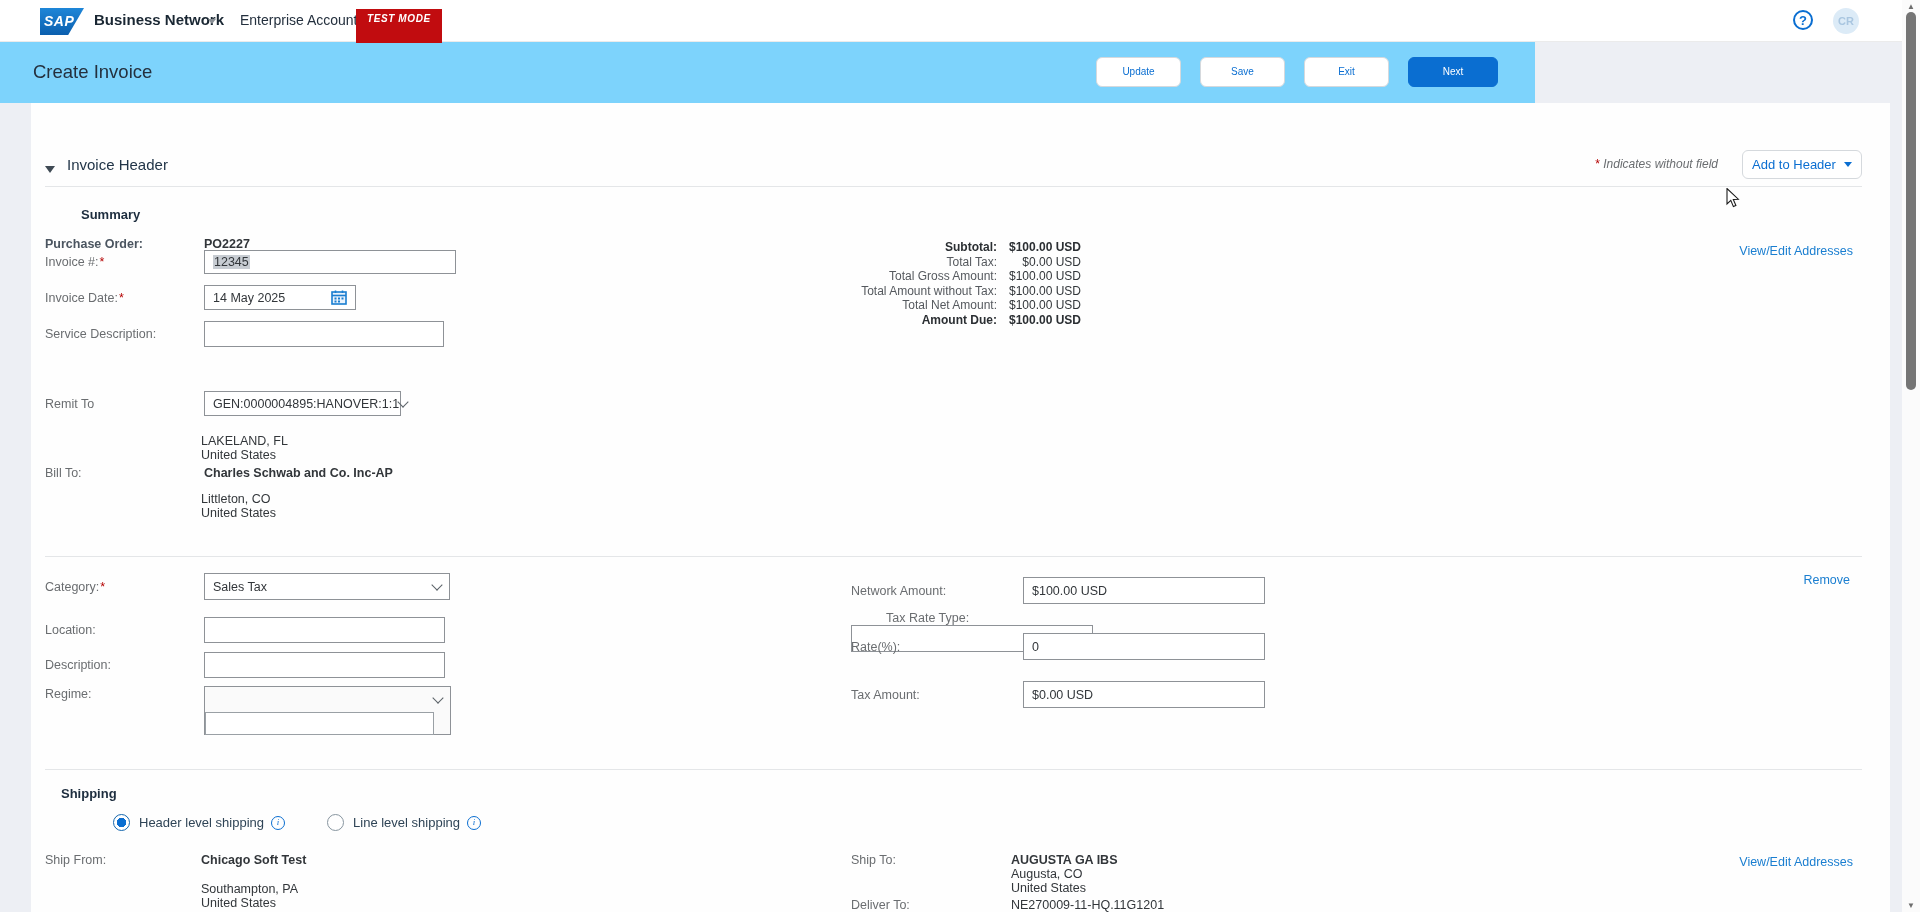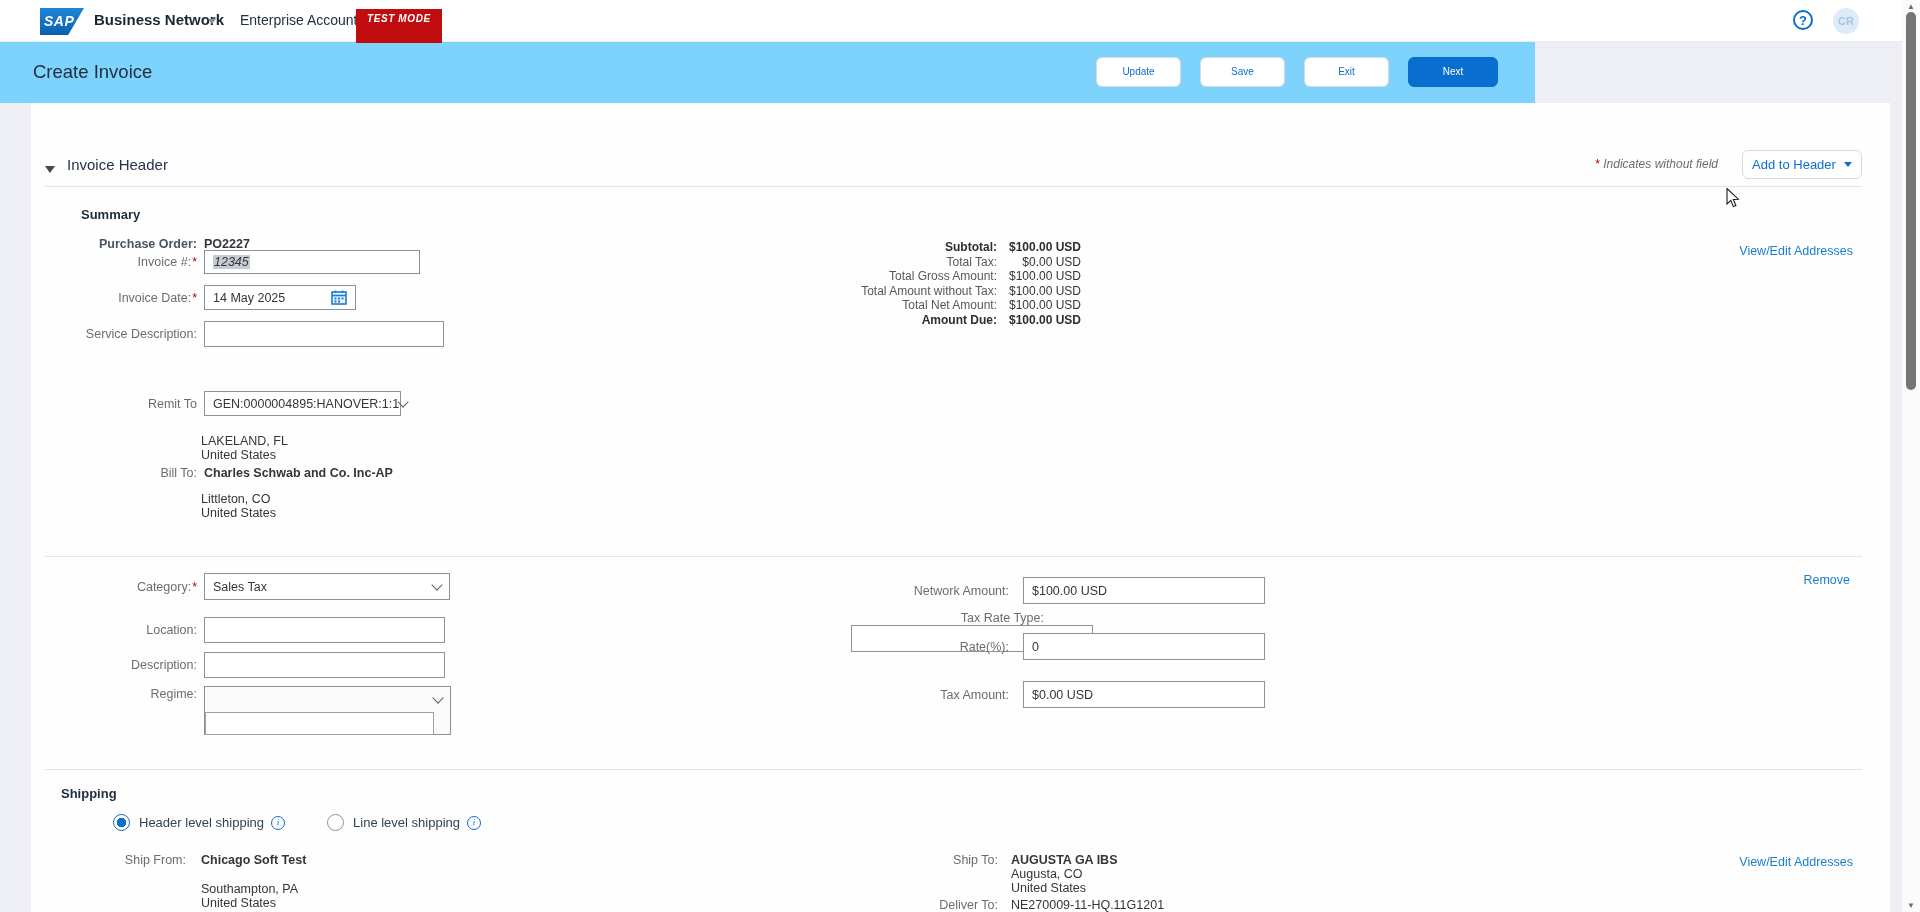--- a/index.html
+++ b/index.html
@@ -43,21 +43,21 @@
     border-top:7px solid #3f4a54; display:inline-block; margin-right:12px; cursor:pointer; }
   .sec-title { font-size:15px; color:#223548; }
   .req-note { font-size:12px; color:#6a6d70; font-style:italic; margin-right:24px; }
   .req-star { color:#b40000; font-style:normal; }
   .add-hdr-btn { width:120px; height:29px; border:1px solid #d5d9dd; border-radius:6px; background:#fff;
     color:#0a6ed1; font-size:13px; display:flex; align-items:center; justify-content:center; gap:8px; cursor:pointer; }
   .tri-dn-blue { width:0; height:0; border-left:4px solid transparent; border-right:4px solid transparent; border-top:5px solid #0a6ed1; }
   .blk-title { position:absolute; font-size:13px; font-weight:bold; color:#1d2d3e; }
   
   .frow { position:absolute; display:flex; align-items:center; }
-  .flabel { width:152px; text-align:right; color:#6a6d70; margin-right:7px; flex:none; }
+  .flabel { width:152px; color:#6a6d70; margin-right:7px; flex:none; }
   .star { color:#b40000; margin-left:1px; }
   .tinput { border:1px solid #8e9297; background:#fff; height:25px; display:flex; align-items:center; padding:0 8px; font-size:12.5px; color:#32363a; }
   input.tinput { outline:none; font-family:inherit; }
   .sel-bg { background:#c7ccd2; padding:0 1px; }
   .selectbox { border:1px solid #8e9297; background:#fff; height:26px; display:flex; align-items:center; justify-content:space-between; padding:0 8px; cursor:pointer; }
   .chev { width:8px; height:8px; border-right:1.7px solid #5b6268; border-bottom:1.7px solid #5b6268; transform:rotate(45deg); margin-top:-4px; flex:none; }
   .bold { font-weight:bold; }
   .addr { position:absolute; color:#32363a; line-height:13.5px; }
   .link { color:#1a7ed0; cursor:pointer; text-decoration:none; }
   
@@ -128,21 +128,21 @@
 
   <div class="blk-title" style="left:50px;top:104px;">Summary</div>
 
   <div class="frow" style="left:14px;top:134px;">
     <span class="flabel bold" style="color:#4b5560;">Purchase Order:</span>
     <span class="bold">PO2227</span>
   </div>
 
   <div class="frow" style="left:14px;top:147px;">
     <span class="flabel"><span>Invoice #:</span><span class="star">*</span></span>
-    <div class="tinput" style="width:216px;height:24px;font-style:italic;">
+    <div class="tinput" style="width:252px;height:24px;">
         <span class="sel-bg">12345</span>
       </div>
   </div>
 
   <div class="frow" style="left:14px;top:182px;">
     <span class="flabel"><span>Invoice Date:</span><span class="star">*</span></span>
     <div class="tinput" style="width:152px;">
       <span>14 May 2025</span>
       <svg class="cal" width="16" height="15" viewBox="0 0 16 15">
         <rect x="1" y="2" width="14" height="12" fill="#eaf3fc" stroke="#1a7ed0" stroke-width="1.6"></rect>

